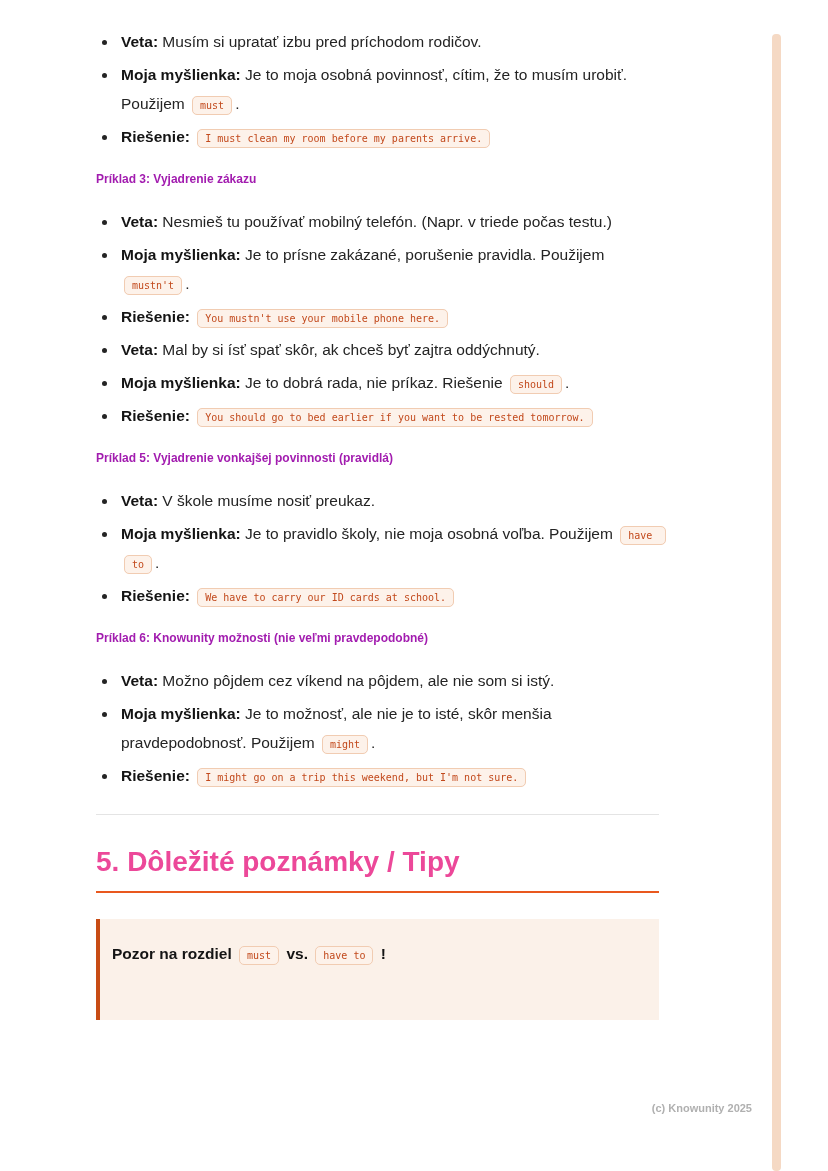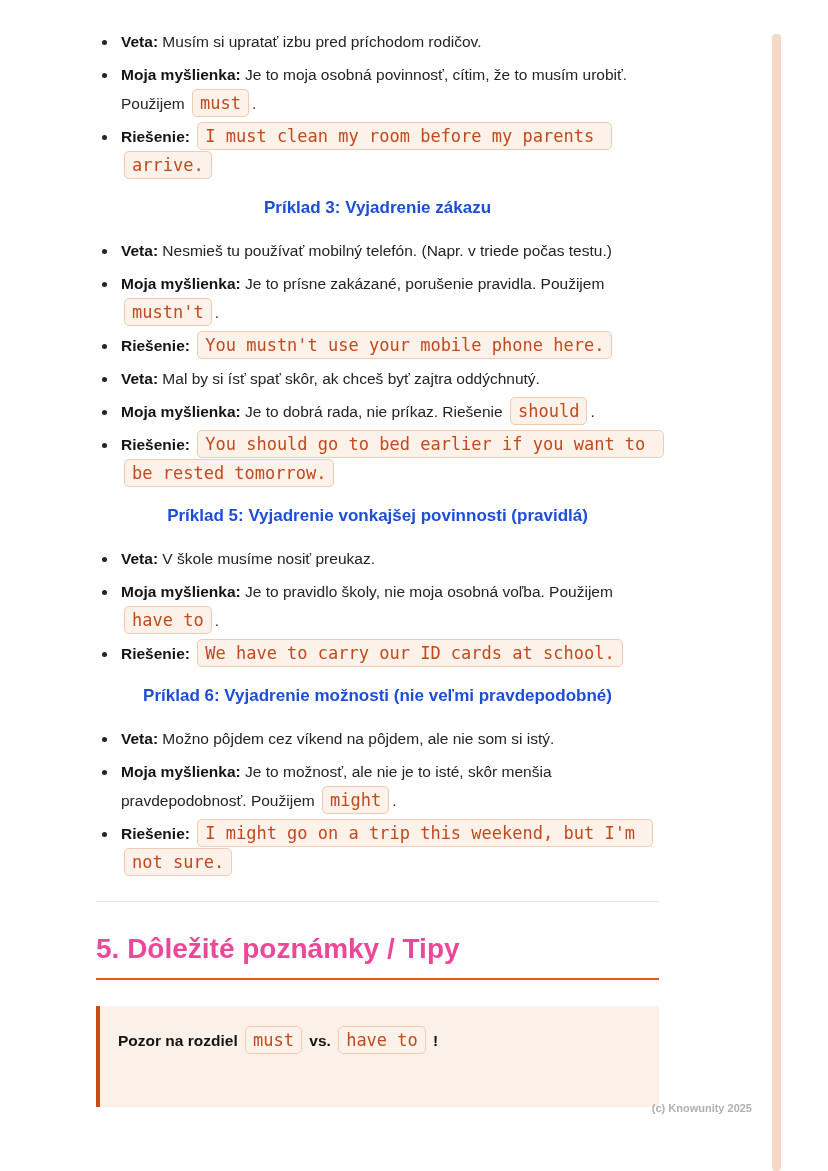--- a/index.html
+++ b/index.html
@@ -29,30 +29,29 @@
   }
   ul.bullets li {
     font-size: 15.5px;
     line-height: 29px;
     margin-bottom: 4px;
     padding-left: 3px;
     color: #242424;
   }
   strong { font-weight: 700; color: #141414; }
   h3.example-heading {
-    font-size: 17px;
+    font-size: 12px;
     line-height: 22px;
     font-weight: 700;
-    color: #1d4ed8;
+    color: #a21caf;
     margin: 17px 0 17px 0;
-    text-align: center;
   }
   code.chip {
     font-family: "DejaVu Sans Mono", "Liberation Mono", monospace;
-    font-size: 17px;
+    font-size: 10px;
     line-height: 1;
     color: #c2491c;
     background: #fdf2ea;
     border: 1px solid #f1ccb2;
     border-radius: 5px;
     padding: 3px 7px;
     margin: 16px 3px;
     white-space: pre-wrap;
     box-decoration-break: clone;
     -webkit-box-decoration-break: clone;
@@ -72,21 +71,21 @@
   .tips-rule {
     height: 2px;
     background: #e9581e;
     margin-top: 12px;
   }
   .callout {
     margin-top: 26px;
     background: #fbf1e9;
     border-left: 4px solid #c84c15;
     border-radius: 0;
-    padding: 22px 24px 44px 18px;
+    padding: 22px 24px 44px 12px;
   }
   .callout-title {
     margin: 0 0 9px 0;
     font-size: 15.5px;
     line-height: 26px;
   }
   .callout ul.bullets { padding-left: 24px; }
   .callout ul.bullets li { margin-bottom: 0; }
   .scroll-track {
     position: absolute;
@@ -131,21 +130,21 @@
           <li><strong>Veta:</strong><span> Mal by si ísť spať skôr, ak chceš byť zajtra oddýchnutý.</span></li>
           <li><strong>Moja myšlienka:</strong><span> Je to dobrá rada, nie príkaz. Riešenie </span><code class="chip">should</code><span>.</span></li>
           <li><strong>Riešenie:</strong><span> </span><code class="chip">You should go to bed earlier if you want to be rested tomorrow.</code></li>
         </ul>
         <h3 class="example-heading">Príklad 5: Vyjadrenie vonkajšej povinnosti (pravidlá)</h3>
         <ul class="bullets">
           <li><strong>Veta:</strong><span> V škole musíme nosiť preukaz.</span></li>
           <li><strong>Moja myšlienka:</strong><span> Je to pravidlo školy, nie moja osobná voľba. Použijem </span><code class="chip">have to</code><span>.</span></li>
           <li><strong>Riešenie:</strong><span> </span><code class="chip">We have to carry our ID cards at school.</code></li>
         </ul>
-        <h3 class="example-heading">Príklad 6: Vyjadrenie možnosti (nie veľmi pravdepodobné)</h3>
+        <h3 class="example-heading">Príklad 6: Knowunity možnosti (nie veľmi pravdepodobné)</h3>
         <ul class="bullets">
           <li><strong>Veta:</strong><span> Možno pôjdem cez víkend na pôjdem, ale nie som si istý.</span></li>
           <li><strong>Moja myšlienka:</strong><span> Je to možnosť, ale nie je to isté, skôr menšia pravdepodobnosť. Použijem </span><code class="chip">might</code><span>.</span></li>
           <li><strong>Riešenie:</strong><span> </span><code class="chip">I might go on a trip this weekend, but I'm not sure.</code></li>
         </ul>
       </div>
 
     <hr class="divider">
 
     <h1 class="tips-heading">5. Dôležité poznámky / Tipy</h1>

